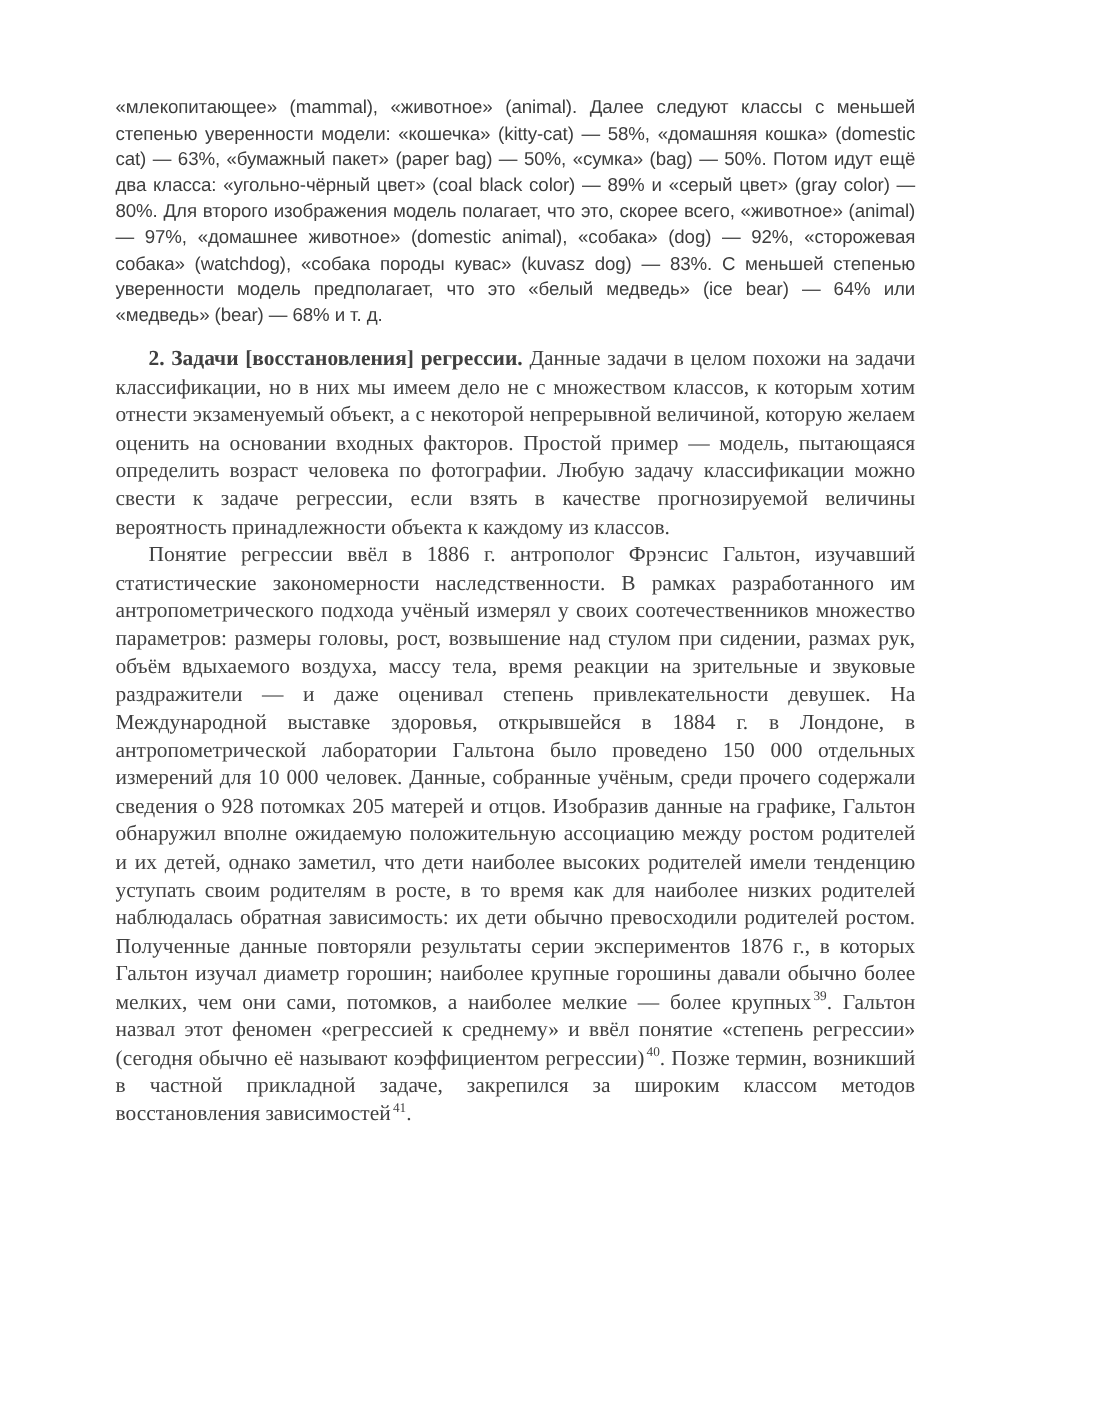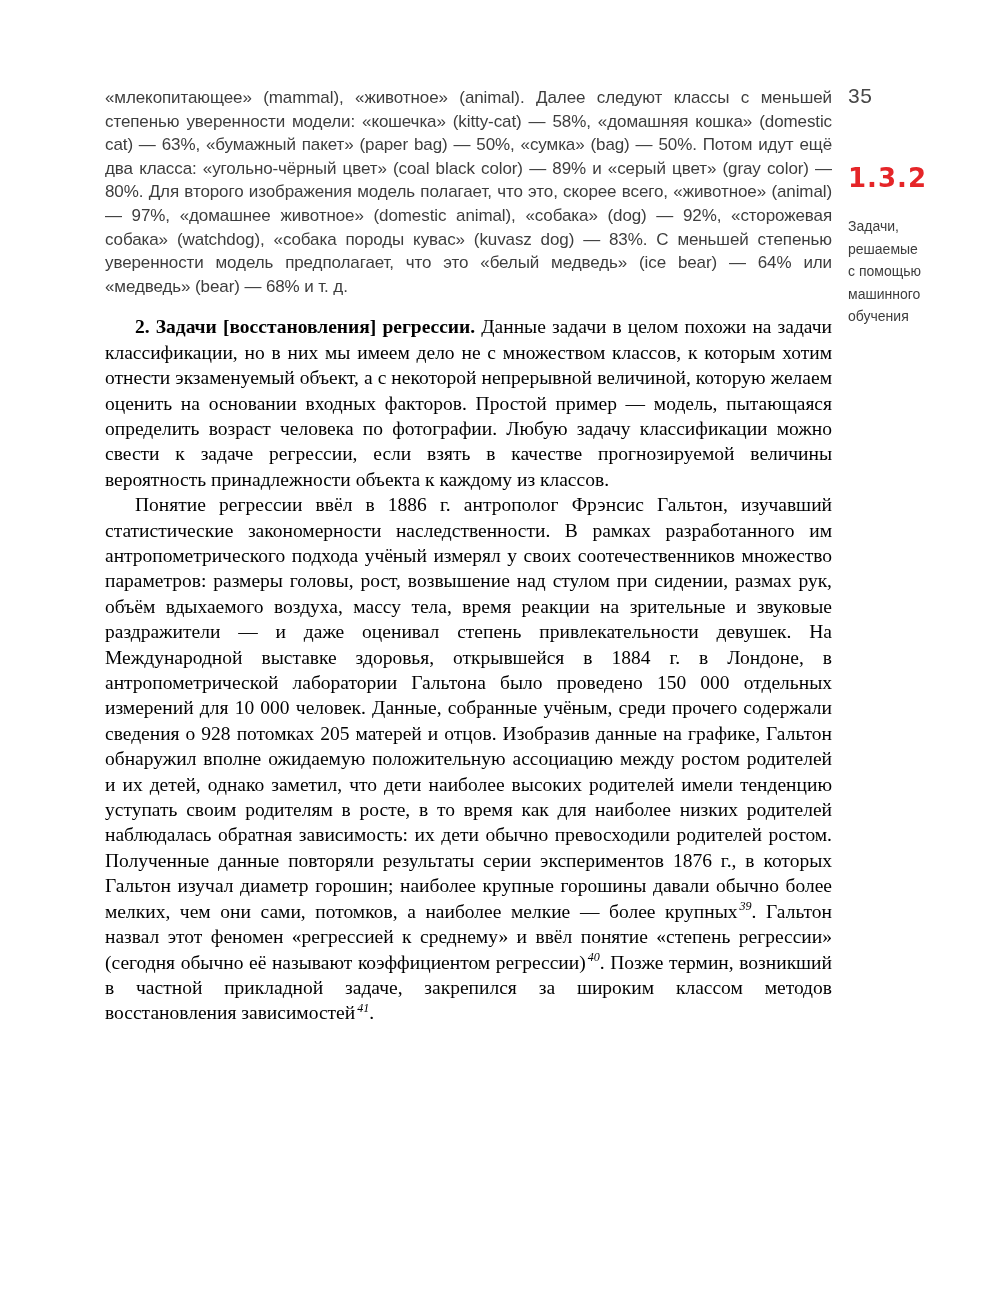--- a/index.html
+++ b/index.html
@@ -30,32 +30,31 @@
     font-family: "Liberation Sans", sans-serif;
     font-size: 17px;
     line-height: 23.6px;
     color: #3d3d3d;
     letter-spacing: -0.1px;
   }
   .para-serif {
     font-family: "Liberation Serif", serif;
     font-size: 19.5px;
     line-height: 25.4px;
-    color: #000000;
+    color: #404040;
   }
   .indent { text-indent: 30px; }
   .space-before { margin-top: 16px; }
   .bold { font-weight: bold; }
   .italic { }
   sup {
     font-size: 62%;
     line-height: 0;
     vertical-align: super;
     padding-left: 2px;
-    font-style: italic;
   }
   .margin-column {
     position: absolute;
     left: 848px;
     top: 84px;
     width: 130px;
     font-family: "Liberation Sans", sans-serif;
   }
   .page-number {
     font-size: 21px;
@@ -82,23 +81,14 @@
 <body>
 
 <div class="page">
 
   <div class="text-column">
     <p class="para-sans"><span>«млекопитающее» (mammal), «животное» (animal). Далее следуют классы с меньшей степенью уверенности модели: «кошечка» (kitty-cat) — 58%, «домашняя кошка» (domestic cat) — 63%, «бумажный пакет» (paper bag) — 50%, «сумка» (bag) — 50%. Потом идут ещё два класса: «угольно-чёрный цвет» (coal black color) — 89% и «серый цвет» (gray color) — 80%. Для второго изображения модель полагает, что это, скорее всего, «животное» (animal) — 97%, «домашнее животное» (domestic animal), «собака» (dog) — 92%, «сторожевая собака» (watchdog), «собака породы кувас» (kuvasz dog) — 83%. С меньшей степенью уверенности модель предполагает, что это «белый медведь» (ice bear) — 64% или «медведь» (bear) — 68% и т. д.</span></p>
     <p class="para-serif indent space-before"><span class="bold">2. Задачи [восстановления] регрессии.</span><span> Данные задачи в целом похожи на задачи классификации, но в них мы имеем дело не с множеством классов, к которым хотим отнести экзаменуемый объект, а с некоторой непрерывной величиной, которую желаем оценить на основании входных факторов. Простой пример — модель, пытающаяся определить возраст человека по фотографии. Любую задачу классификации можно свести к задаче регрессии, если взять в качестве прогнозируемой величины вероятность принадлежности объекта к каждому из классов.</span></p>
     <p class="para-serif indent"><span>Понятие регрессии ввёл в 1886 г. антрополог Фрэнсис Гальтон, изучавший статистические закономерности наследственности. В рамках разработанного им антропометрического подхода учёный измерял у своих соотечественников множество параметров: размеры головы, рост, возвышение над стулом при сидении, размах рук, объём вдыхаемого воздуха, массу тела, время реакции на зрительные и звуковые раздражители — и даже оценивал степень привлекательности девушек. На Международной выставке здоровья, открывшейся в 1884 г. в Лондоне, в антропометрической лаборатории Гальтона было проведено 150 000 отдельных измерений для 10 000 человек. Данные, собранные учёным, среди прочего содержали сведения о 928 потомках 205 матерей и отцов. Изобразив данные на графике, Гальтон обнаружил вполне ожидаемую положительную ассоциацию между ростом родителей и их детей, однако заметил, что дети наиболее высоких родителей имели тенденцию уступать своим родителям в росте, в то время как для наиболее низких родителей наблюдалась обратная зависимость: их дети обычно превосходили родителей ростом. Полученные данные повторяли результаты серии экспериментов 1876 г., в которых Гальтон изучал диаметр горошин; наиболее крупные горошины давали обычно более мелких, чем они сами, потомков, а наиболее мелкие — более крупных</span><sup>39</sup><span>. Гальтон назвал этот феномен «регрессией к среднему» и ввёл понятие «степень регрессии» (сегодня обычно её называют </span><span class="italic">коэффициентом регрессии</span><span>)</span><sup>40</sup><span>. Позже термин, возникший в частной прикладной задаче, закрепился за широким классом методов восстановления зависимостей</span><sup>41</sup><span>.</span></p>
   </div>
 
-  <div class="margin-column">
-    <div class="page-number">35</div>
-    <div class="section-number" style="color: rgb(229, 37, 40);">1.3.2</div>
-    <div class="section-title">Задачи,
-решаемые
-с помощью
-машинного
-обучения</div>
-  </div>
 
 </div>
 
 </body></html>

